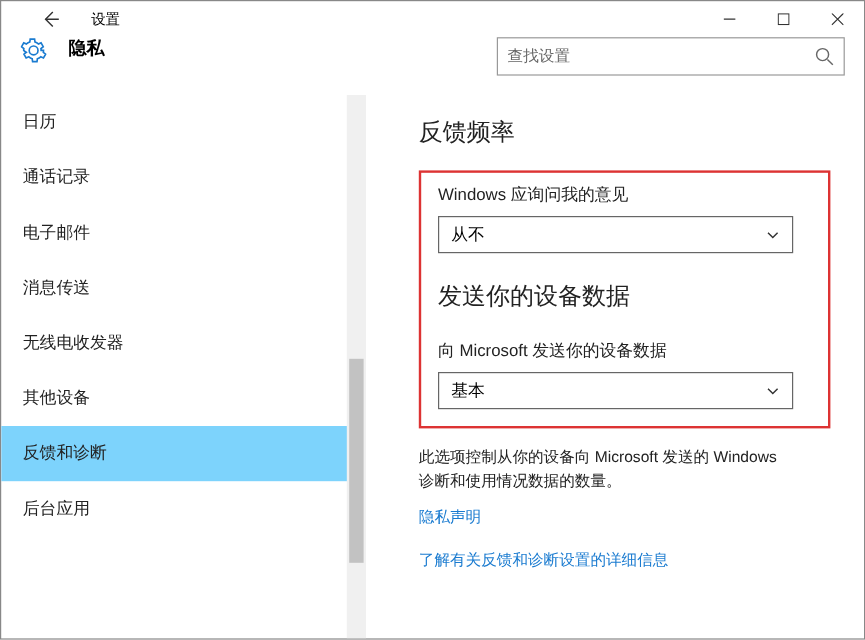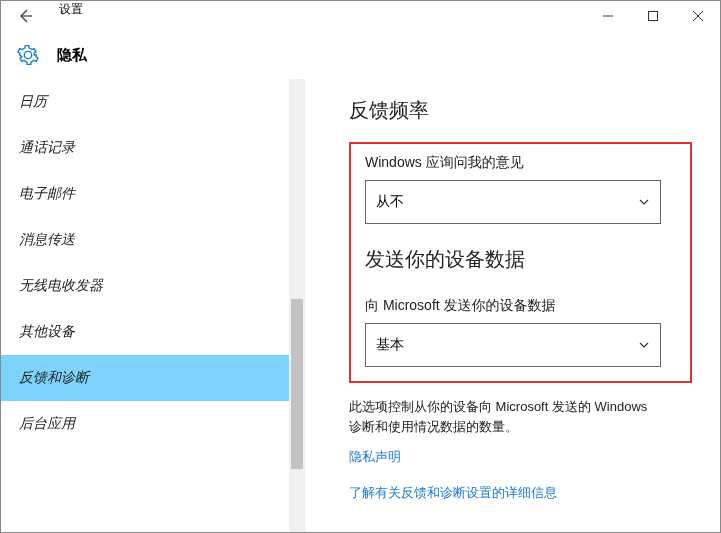--- a/index.html
+++ b/index.html
@@ -1,37 +1,37 @@
 <!DOCTYPE html>
 <html><head>
   <meta charset="utf-8">
   <style>
     * { box-sizing: border-box; margin: 0; padding: 0; }
     body { font-family: "Microsoft YaHei", "Segoe UI", sans-serif; background: #fff; width: 721px; height: 533px; overflow: hidden; border: 1px solid #888; position: relative; }
-    .titlebar { height: 30px; display: flex; padding: 0 0 0 4px; }
+    .titlebar { height: 30px; display: flex; align-items: center; padding: 0 0 0 4px; margin-left: 17px; }
     .titlebar .back { width: 40px; height: 30px; display: flex; align-items: center; justify-content: center; }
     .titlebar .title { font-size: 12px; margin-left: 14px; }
     .titlebar .spacer { flex: 1; }
     .titlebar .winbtn { width: 45px; height: 30px; display: flex; align-items: center; justify-content: center; }
-    .header { height: 48px; display: flex; align-items: center; padding: 0 16px; }
+    .header { height: 48px; display: flex; align-items: flex-start; padding: 0 16px; }
     .header .gear { width: 22px; height: 22px; color: #1a7bd0; display: flex; align-items: center; justify-content: center; }
     .header .htitle { font-size: 15px; font-weight: 600; margin-left: 18px; }
     .header .hspacer { flex: 1; }
     .searchbox { width: 290px; height: 32px; border: 1px solid #999; display: flex; align-items: center; padding: 0 8px; color: #666; font-size: 13px; }
     .searchbox .sbspacer { flex: 1; }
     .body { display: flex; height: calc(533px - 30px - 48px - 2px); }
-    .sidebar { width: 304px; border-right: none; overflow-y: auto; position: relative; font-style: italic; }
+    .sidebar { width: 304px; border-right: none; overflow-y: auto; position: relative; }
     .sidebar .scrollfake { position:absolute; right:0; top:0; width:16px; height:100%; background:#f0f0f0; }
     .sidebar .scrollfake .thumb { position:absolute; left:2px; width:12px; background:#c2c2c2; }
     .sb-item { height: 46px; display: flex; align-items: center; padding: 0 18px; font-size: 14px; color: #222; cursor: default; }
     .sb-item.selected { background: #7dd3fc; }
     .content { flex: 1; padding: 18px 28px 17px 44px; overflow: hidden; position: relative; }
     h2 { font-size: 20px; font-weight: 400; margin-bottom: 18px; color: #222; }
     .grouplabel { font-size: 14px; color: #222; margin-bottom: 8px; }
-    .dropdown { width: 296px; height: 44px; border: 1px solid #666; display: flex; align-items: center; padding: 0 10px; font-size: 14px; cursor: default; }
+    .dropdown { width: 296px; height: 31px; border: 1px solid #666; display: flex; align-items: center; padding: 0 10px; font-size: 14px; cursor: default; }
     .dropdown .dspacer { flex: 1; }
     .redbox { border: 2px solid #d33; padding: 10px 14px 14px 14px; margin-bottom: 14px; }
     .redbox h2 { margin-top: -34px; padding-bottom: 6px; }
     .section1 { margin-bottom: 22px; }
     .desc { font-size: 13px; color: #222; line-height: 1.5; margin-top: 14px; max-width: 310px; }
     .link { color: #1a7bd0; font-size: 13px; margin-top: 18px; display: block; cursor: pointer; }
     .link2 { margin-top: 12px; }
     svg { display: block; }
   </style>
 </head>
@@ -64,20 +64,28 @@
 </div>
 
 <div class="header">
   <div class="gear">
     <svg width="22" height="22" viewBox="0 0 24 24">
         <path fill="none" stroke="#1a7bd0" stroke-width="1.5" d="M12 8a4 4 0 1 0 0 8 4 4 0 0 0 0-8zm9 4c0 .6-.05 1.18-.15 1.74l2.1 1.64-2 3.46-2.48-1a9 9 0 0 1-3 1.74l-.38 2.64h-4l-.38-2.64a9 9 0 0 1-3-1.74l-2.48 1-2-3.46 2.1-1.64A9 9 0 0 1 3 12c0-.6.05-1.18.15-1.74L1.05 8.62l2-3.46 2.48 1a9 9 0 0 1 3-1.74L8.91 1.78h4l.38 2.64a9 9 0 0 1 3 1.74l2.48-1 2 3.46-2.1 1.64c.1.56.15 1.14.15 1.74z"></path>
       </svg>
   </div>
   <div class="htitle">隐私</div>
   <div class="hspacer"></div>
+  <div class="searchbox">
+    <span>查找设置</span>
+    <div class="sbspacer"></div>
+    <svg width="16" height="16" viewBox="0 0 16 16">
+        <circle cx="6.5" cy="6.5" r="5" stroke="#666" stroke-width="1.2" fill="none"></circle>
+        <path d="M10.5 10.5 L15 15" stroke="#666" stroke-width="1.2"></path>
+      </svg>
+  </div>
 </div>
 
 <div class="body">
   <div class="sidebar">
     <div class="sb-item">
         <span>日历</span>
       </div>
     <div class="sb-item">
         <span>通话记录</span>
       </div>

